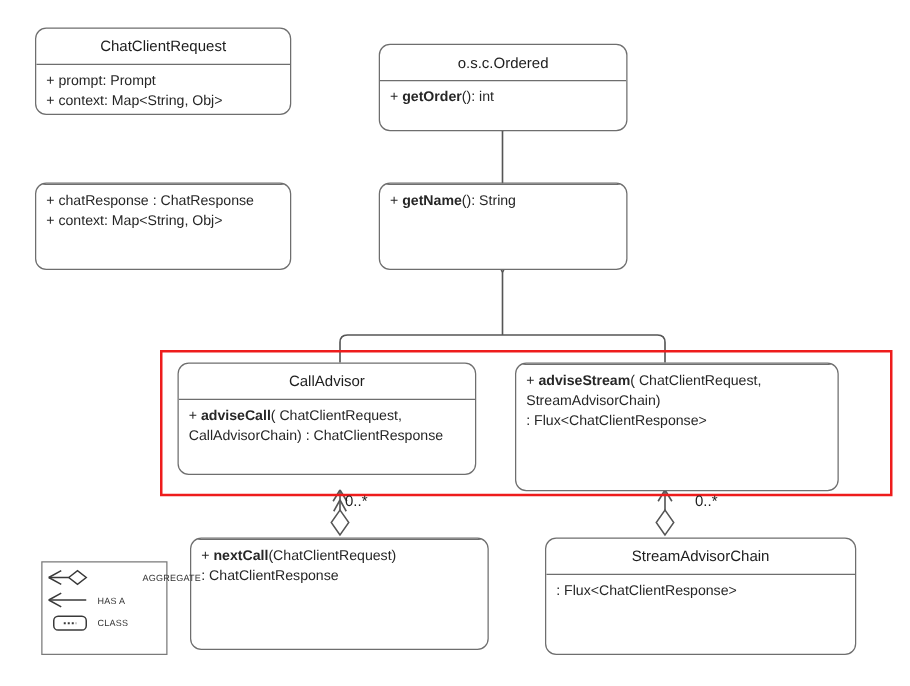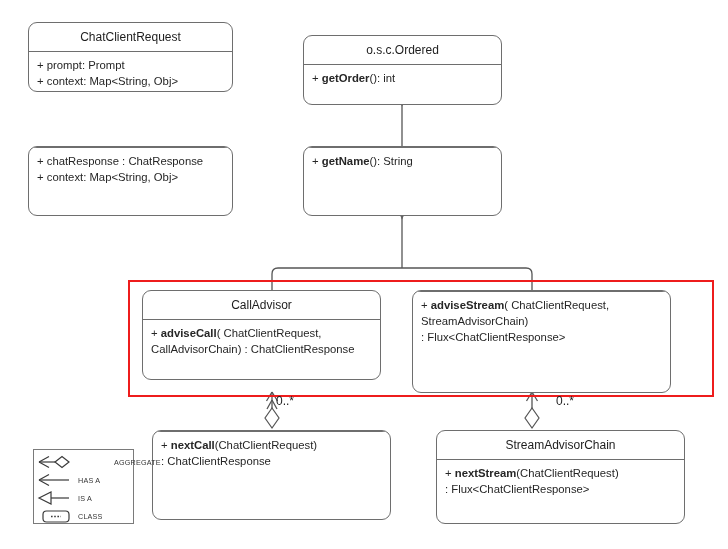--- a/index.html
+++ b/index.html
@@ -199,21 +199,20 @@
     <div class="uml-members">
       <div class="member"><span>+ </span><span class="b">nextCall</span><span>(ChatClientRequest)</span></div>
       <div class="member ind"><span></span><span class="b"></span><span>: ChatClientResponse</span></div>
     </div>
   </div>
 
   <div class="uml-box" style="left:436px; top:430px; width:249px; height:94px;">
     <div class="uml-title">StreamAdvisorChain</div>
     <div class="uml-sep"></div>
     <div class="uml-members">
-      <div class="member"><span>+ </span><span class="b">nextStream</span><span>(ChatClientRequest)</span></div>
       <div class="member ind"><span></span><span class="b"></span><span>: Flux&lt;ChatClientResponse&gt;</span></div>
     </div>
   </div>
 
   <div class="mult" style="left:276px; top:394px;">0..*</div>
   <div class="mult" style="left:556px; top:394px;">0..*</div>
 
   <div id="legend" style="left:33px; top:449px; width:101px; height:75px;">
 
     <div class="legend-row" style="margin-top:3px;gap:36px;">
@@ -230,29 +229,20 @@
     <div class="legend-row">
       <div class="legend-glyph">
         <svg width="38" height="14" viewBox="0 0 38 14" xmlns="http://www.w3.org/2000/svg">
           <path d="M2,7 L12,1.5 M2,7 L12,12.5" stroke="#3a3a3a" stroke-width="1.2" fill="none"></path>
           <line x1="2" y1="7" x2="32" y2="7" stroke="#3a3a3a" stroke-width="1.2"></line>
         </svg>
       </div>
       <div class="legend-label">HAS A</div>
     </div>
 
-    <div class="legend-row">
-      <div class="legend-glyph">
-        <svg width="38" height="14" viewBox="0 0 38 14" xmlns="http://www.w3.org/2000/svg">
-          <polygon points="2,7 14,1 14,13" fill="#ffffff" stroke="#3a3a3a" stroke-width="1.2"></polygon>
-          <line x1="14" y1="7" x2="32" y2="7" stroke="#3a3a3a" stroke-width="1.2"></line>
-        </svg>
-      </div>
-      <div class="legend-label">IS A</div>
-    </div>
 
     <div class="legend-row">
       <div class="legend-glyph">
         <svg width="38" height="15" viewBox="0 0 38 15" xmlns="http://www.w3.org/2000/svg">
           <rect x="6" y="2" width="26" height="11" rx="3.5" ry="3.5" fill="#ffffff" stroke="#3a3a3a" stroke-width="1.2"></rect>
           <line x1="14" y1="7.5" x2="24" y2="7.5" stroke="#3a3a3a" stroke-width="1.6" stroke-dasharray="1.6 1.6"></line>
         </svg>
       </div>
       <div class="legend-label">CLASS</div>
     </div>

